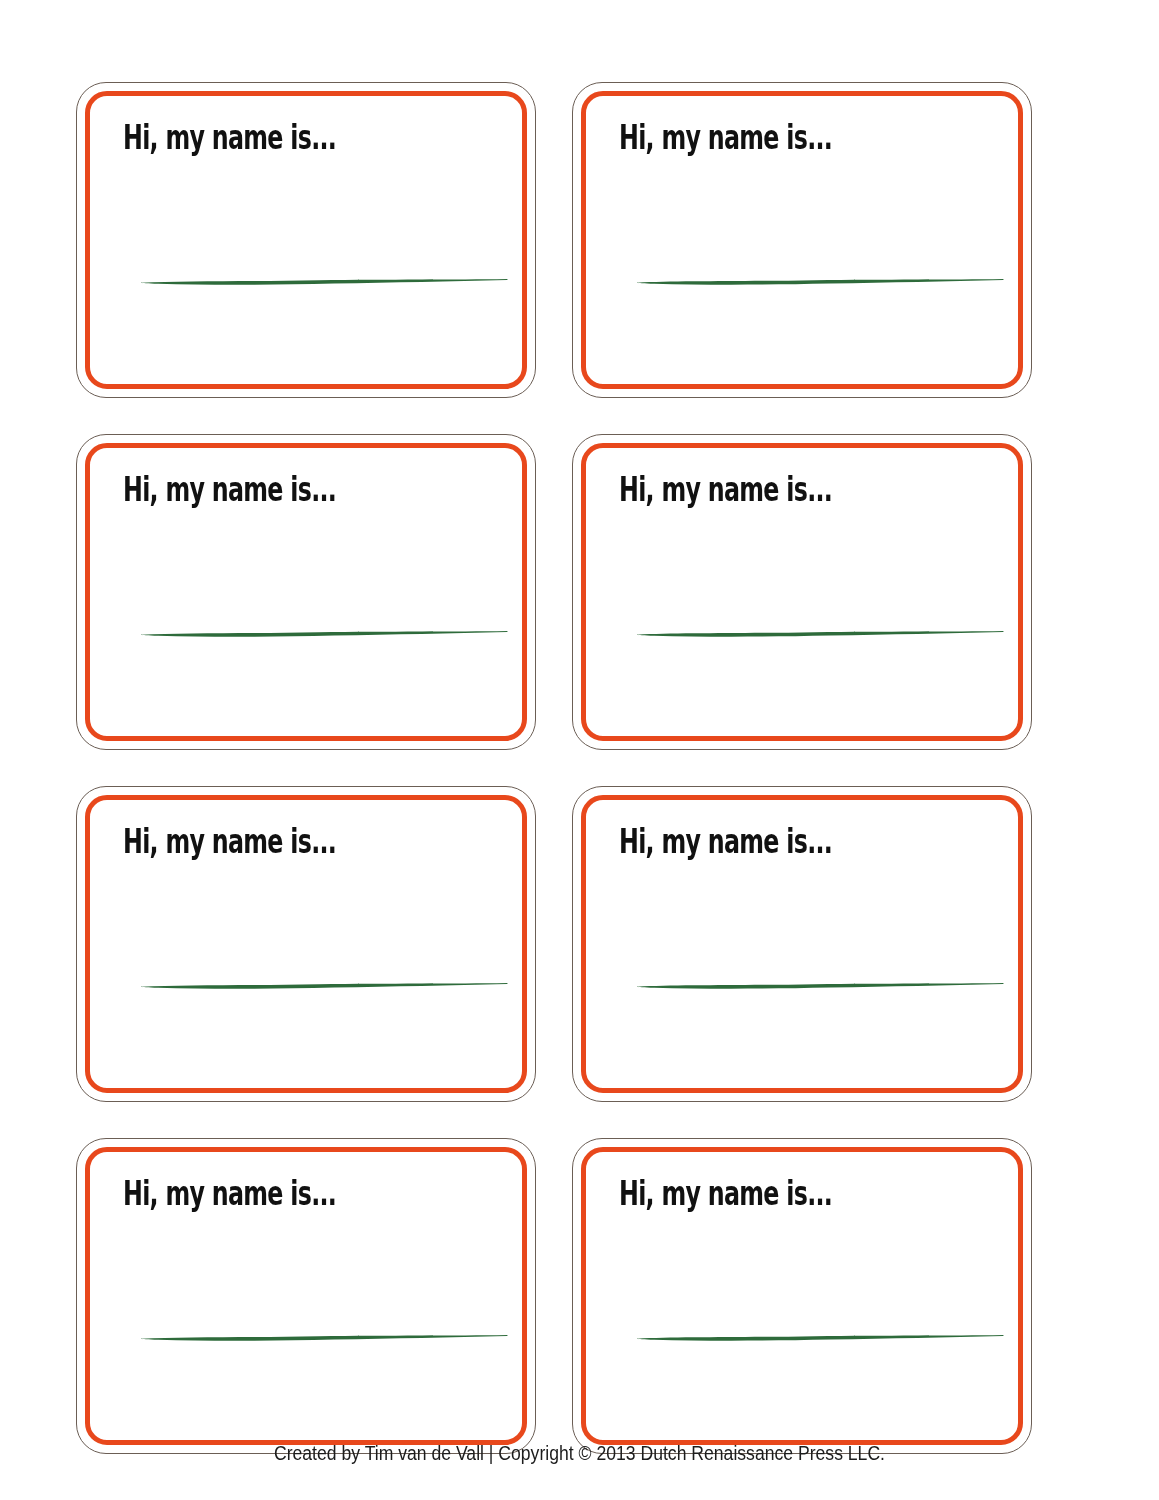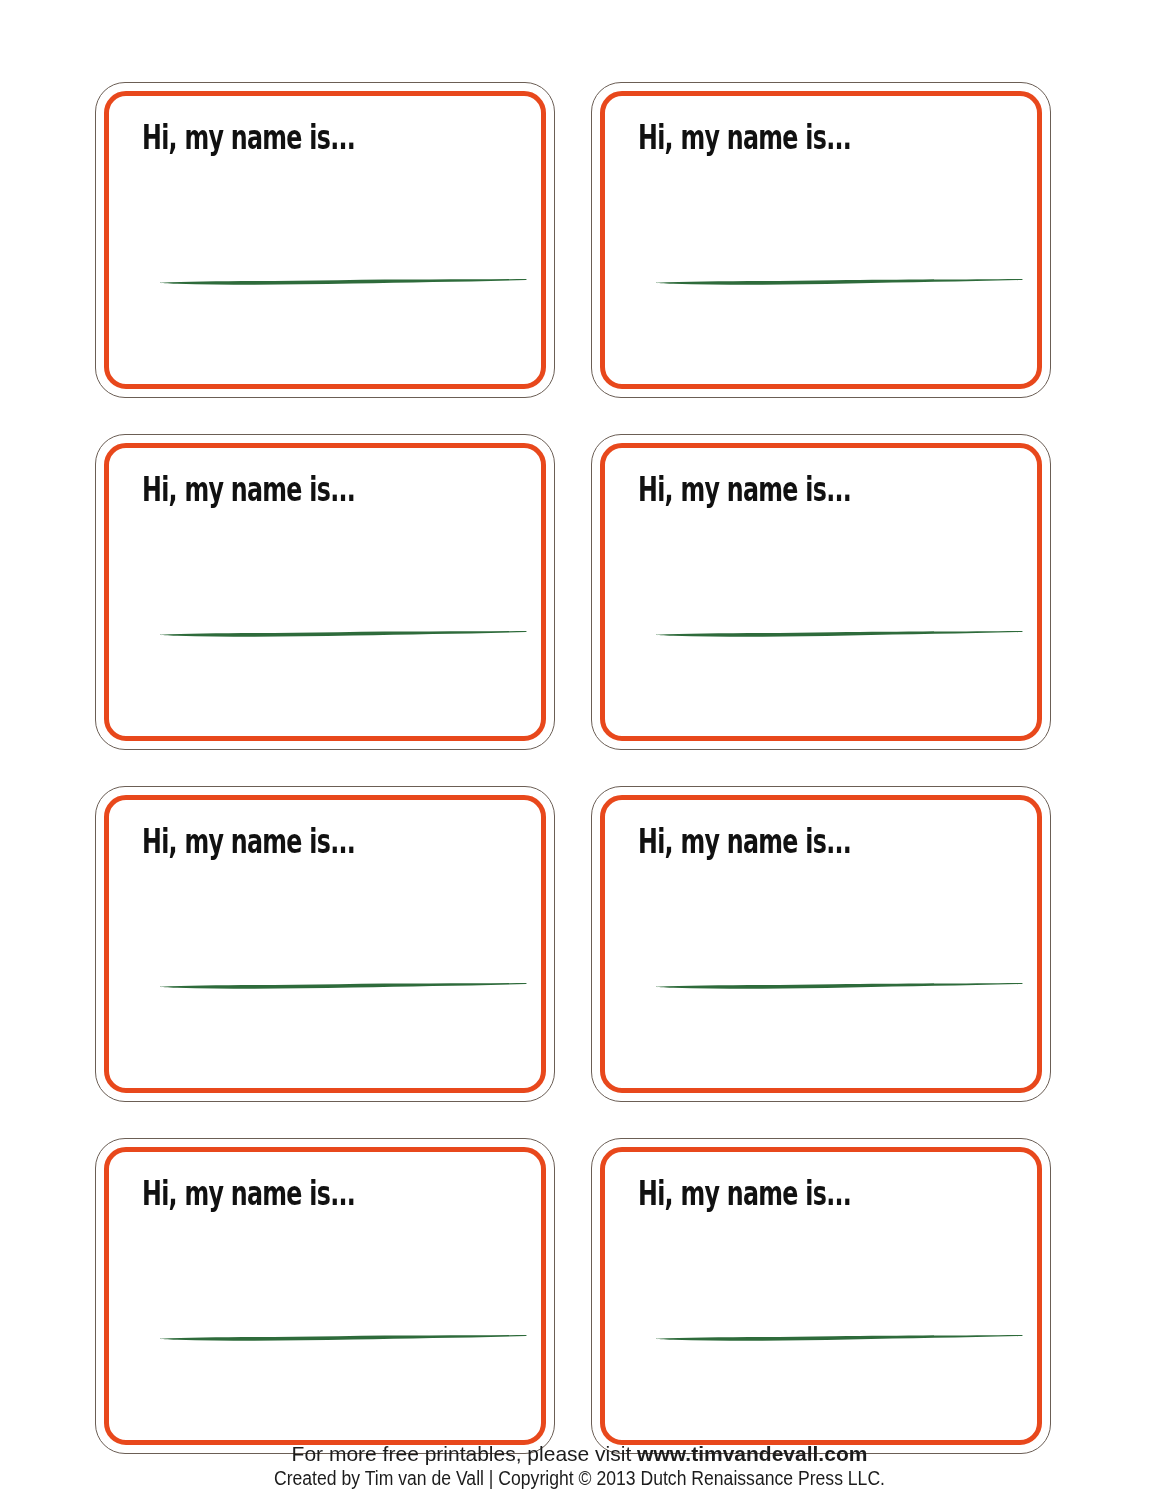--- a/index.html
+++ b/index.html
@@ -9,21 +9,21 @@
   }
   body {
     width: 1159px;
     height: 1500px;
     position: relative;
     font-family: "Liberation Sans", sans-serif;
     overflow: hidden;
   }
   .tag-grid {
     position: absolute;
-    left: 95px;
+    left: 76px;
     top: 82px;
     display: grid;
     grid-template-columns: 460px 460px;
     grid-auto-rows: 316px;
     column-gap: 60px;
     row-gap: 27px;
     gap: 36px;
   }
   .tag {
     position: relative;
@@ -159,15 +159,14 @@
       <div class="tag-label">Hi, my name is...</div>
       <svg class="name-line" viewBox="0 0 370 12" preserveAspectRatio="none">
         <path class="line-path" d="M3,7.4 C45,5.8 110,6.4 180,5.3 C250,4.4 315,4.9 367,4.2 C368,4.5 368,4.8 367,5.1 C310,6.6 255,7.0 195,8.2 C130,9.4 70,9.6 20,8.3 C10,8.0 3,7.7 3,7.4 Z" fill="#2E6B3B"></path>
       </svg>
     </div>
   </div>
 
 </div>
 
 <div class="footer">
-  <div class="footer-line1"><span>For more free printables, please visit </span><span class="site">www.timvandevall.com</span></div>
   <div class="footer-line2">Created by Tim van de Vall | Copyright © 2013 Dutch Renaissance Press LLC.</div>
 </div>
 
 </body></html>

